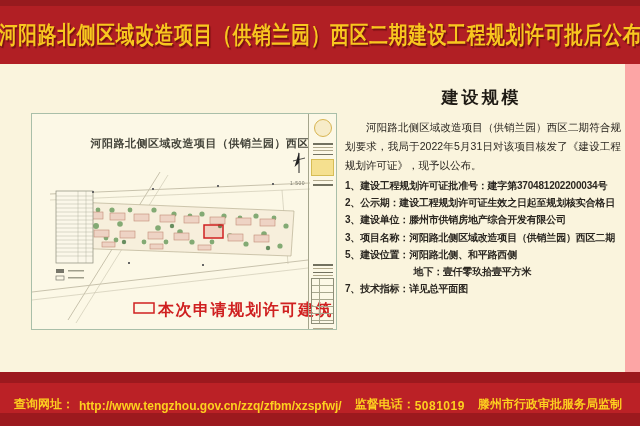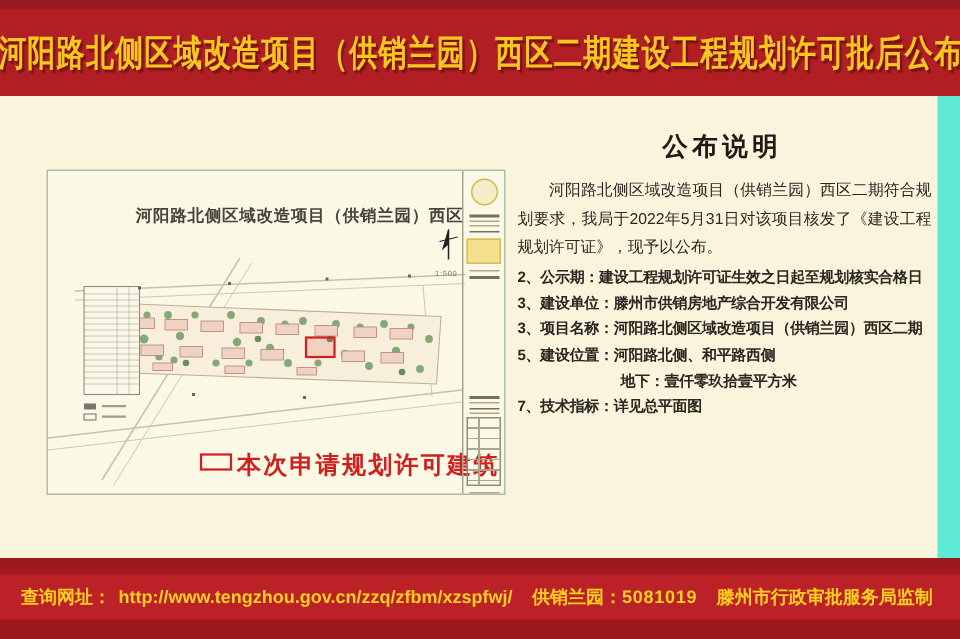--- a/index.html
+++ b/index.html
@@ -1,16 +1,16 @@
 <!DOCTYPE html>
 <html><head>
 <meta charset="utf-8">
 <style>
   html,body{margin:0;padding:0;background:#888;}
-  .poster{position:relative;width:640px;height:426px;background:#5eead4;overflow:hidden;
+  .poster{position:relative;width:640px;height:426px;background:#fca5a5;overflow:hidden;
           font-family:"Liberation Sans",sans-serif;}
   
   .header{position:absolute;left:0;top:0;width:640px;height:64px;background:#b11f24;
           border-top:6px solid #971a1e;box-sizing:border-box;
           display:flex;align-items:center;justify-content:center;}
   .header h1{margin:0;font-size:24px;font-weight:bold;color:#f8c71f;white-space:nowrap;
              transform:scaleX(0.78);transform-origin:center;
              text-shadow:1px 1px 0 #7c1114, 2px 2px 1px rgba(60,0,0,.45);letter-spacing:1px;}
   
   .content{position:absolute;left:0;top:64px;width:625px;height:308px;background:#faf4dd;}
@@ -40,21 +40,21 @@
   .notice{position:absolute;left:345px;top:22px;width:285px;color:#2a2620;}
   .notice-heading{font-size:17px;font-weight:bold;text-align:center;width:273px;
                   letter-spacing:3px;color:#1e1a14;}
   .notice-intro{margin:9px 0 2px 0;width:276px;font-size:10.5px;font-weight:normal;
                 line-height:19px;text-indent:2em;text-align:justify;}
   .notice-item{font-size:10px;font-weight:bold;line-height:17.2px;white-space:nowrap;
                letter-spacing:-0.2px;}
   
   .footer{position:absolute;left:0;top:372px;width:640px;height:54px;background:#9c191e;}
   .footer-inner{position:absolute;left:0;top:11px;width:640px;height:30px;background:#bb2126;
-                display:flex;align-items:center;padding-left:14px;box-sizing:border-box;
+                display:flex;align-items:flex-end;padding-left:14px;box-sizing:border-box;
                 font-size:12px;font-weight:bold;color:#fdd01f;white-space:nowrap;}
   .footer-inner .seg{margin-right:13px;}
   .footer-inner .num{letter-spacing:0.5px;}
 </style>
 </head>
 <body>
 
 <div class="poster">
 
   <div class="header">
@@ -207,34 +207,35 @@
         <div class="tb-line dark"></div>
         <div class="tb-line"></div>
         <div class="tb-line dark"></div>
         <div class="tb-line"></div>
         <div class="tb-grid"></div>
         <div class="tb-line"></div>
       </div>
     </div>
 
     <div class="notice">
-      <div class="notice-heading">公布说明</div>
+      <div class="notice-heading">建设规模</div>
       <p class="notice-intro">河阳路北侧区域改造项目（供销兰园）西区二期符合规划要求，我局于2022年5月31日对该项目核发了《建设工程规划许可证》，现予以公布。</p>
+      <div class="notice-item">1、建设工程规划许可证批准号：建字第370481202200034号</div>
       <div class="notice-item">2、公示期：建设工程规划许可证生效之日起至规划核实合格日</div>
       <div class="notice-item">3、建设单位：滕州市供销房地产综合开发有限公司</div>
       <div class="notice-item">3、项目名称：河阳路北侧区域改造项目（供销兰园）西区二期</div>
       <div class="notice-item">5、建设位置：河阳路北侧、和平路西侧</div>
       <div class="notice-item">　　　　　　　地下：壹仟零玖拾壹平方米</div>
       <div class="notice-item">7、技术指标：详见总平面图</div>
     </div>
   </div>
 
   <div class="footer">
     <div class="footer-inner">
       <span class="seg">查询网址：</span>
       <span class="seg" style="margin-left:-8px;">http://www.tengzhou.gov.cn/zzq/zfbm/xzspfwj/</span>
-      <span>供销兰园：</span>
+      <span>监督电话：</span>
       <span class="seg num">5081019</span>
       <span class="seg">滕州市行政审批服务局监制</span>
     </div>
   </div>
 
 </div>
 
 </body></html>

